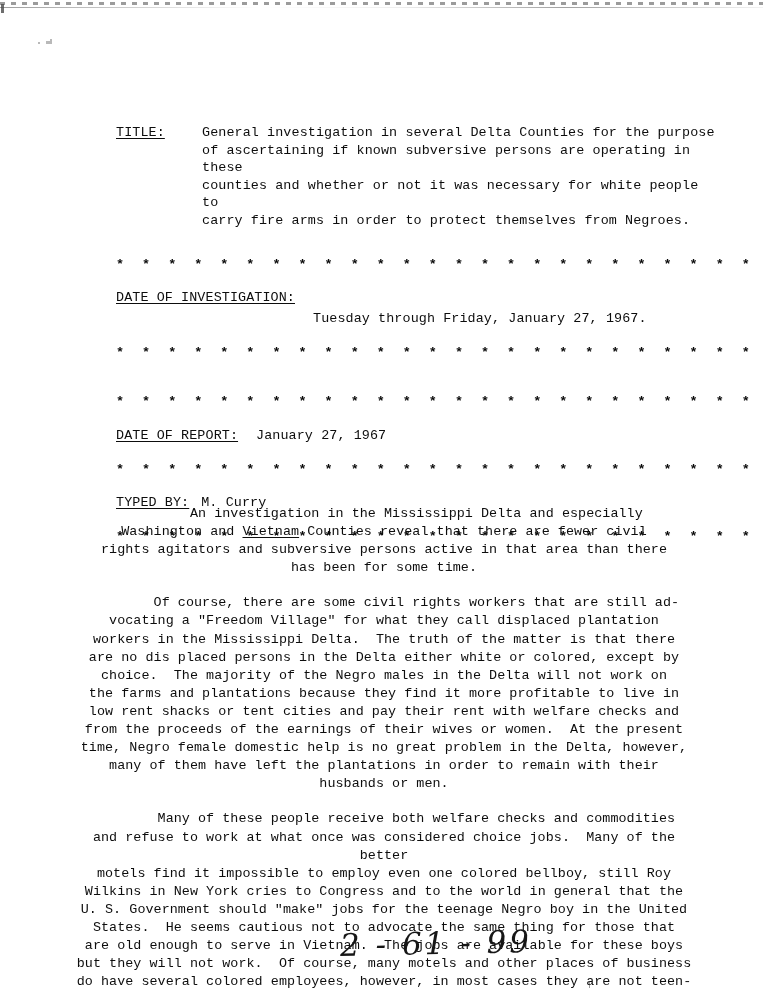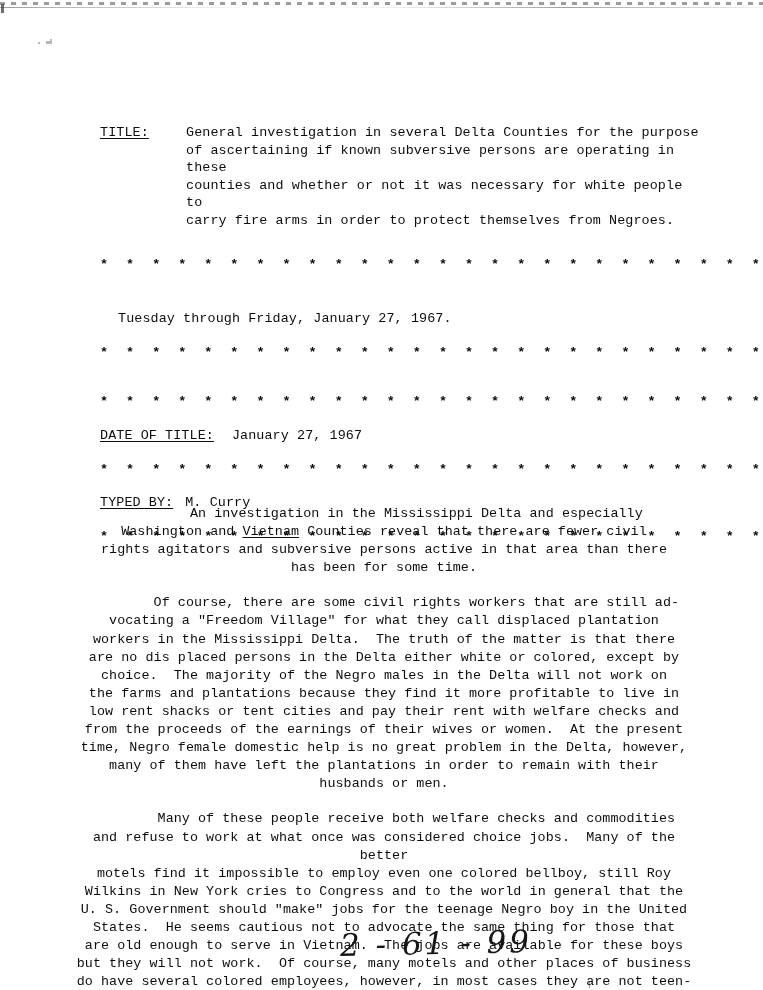--- a/index.html
+++ b/index.html
@@ -65,21 +65,21 @@
   }
   .speck-a { top: 42px; left: 38px; width: 2px; height: 2px; }
   .speck-b { top: 41px; left: 46px; width: 5px; height: 3px; }
   .speck-c { top: 39px; left: 50px; width: 2px; height: 5px; }
   .speck-d { top: 982px; left: 589px; width: 1px; height: 6px; background: #9c9c9c; }
 
   
   .header-block {
     position: absolute;
     top: 124px;
-    left: 100px;
+    left: 116px;
     width: 600px;
   }
 
   .field-row {
     display: flex;
     align-items: flex-start;
     font-size: 13.4px;
     line-height: 17.6px;
     letter-spacing: 0.1px;
     white-space: pre-wrap;
@@ -173,38 +173,39 @@
 carry fire arms in order to protect themselves from Negroes.</span>
     </div>
 
     <div class="gap-after-title"></div>
 
     <div class="star-rule">* * * * * * * * * * * * * * * * * * * * * * * * * * * * * * * * *</div>
 
     <div class="gap-std"></div>
 
     <div class="field-row field-doi">
+      <span class="field-label">DATE OF INVESTIGATION:</span>
       <span class="field-value">Tuesday through Friday, January 27, 1967.</span>
     </div>
 
     <div class="gap-std"></div>
 
     <div class="star-rule">* * * * * * * * * * * * * * * * * * * * * * * * * * * * * * * * *</div>
 
     <div class="gap-std"></div>
 
 
     <div class="gap-std"></div>
 
     <div class="star-rule">* * * * * * * * * * * * * * * * * * * * * * * * * * * * * * * * *</div>
 
     <div class="gap-std"></div>
 
     <div class="field-row field-dor">
-      <span class="field-label">DATE OF TITLE:</span>
+      <span class="field-label">DATE OF REPORT:</span>
       <span class="field-value">January 27, 1967</span>
     </div>
 
     <div class="gap-std"></div>
 
     <div class="star-rule">* * * * * * * * * * * * * * * * * * * * * * * * * * * * * * * * *</div>
 
     <div class="gap-std"></div>
 
     <div class="field-row field-tb">

